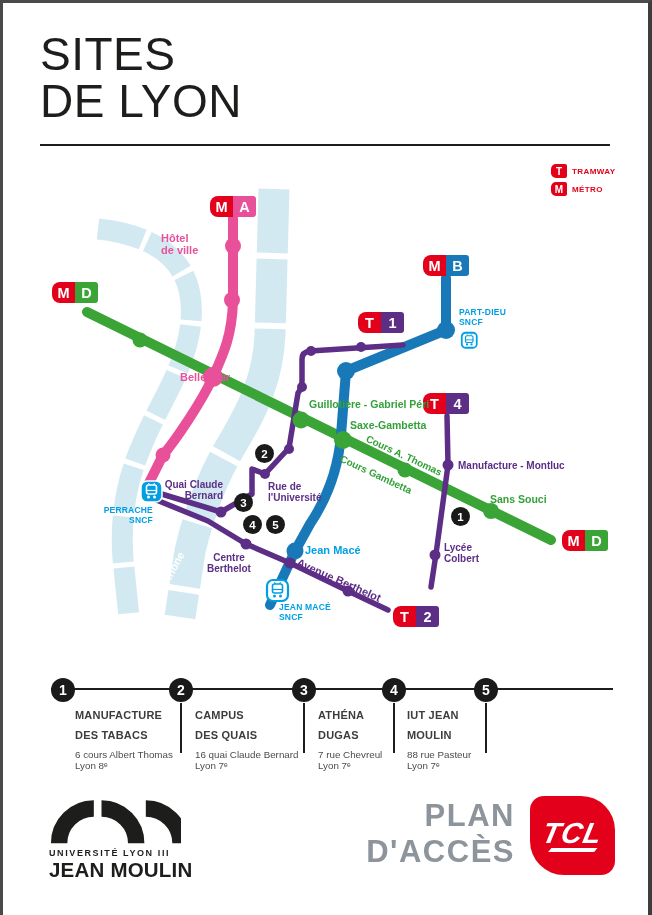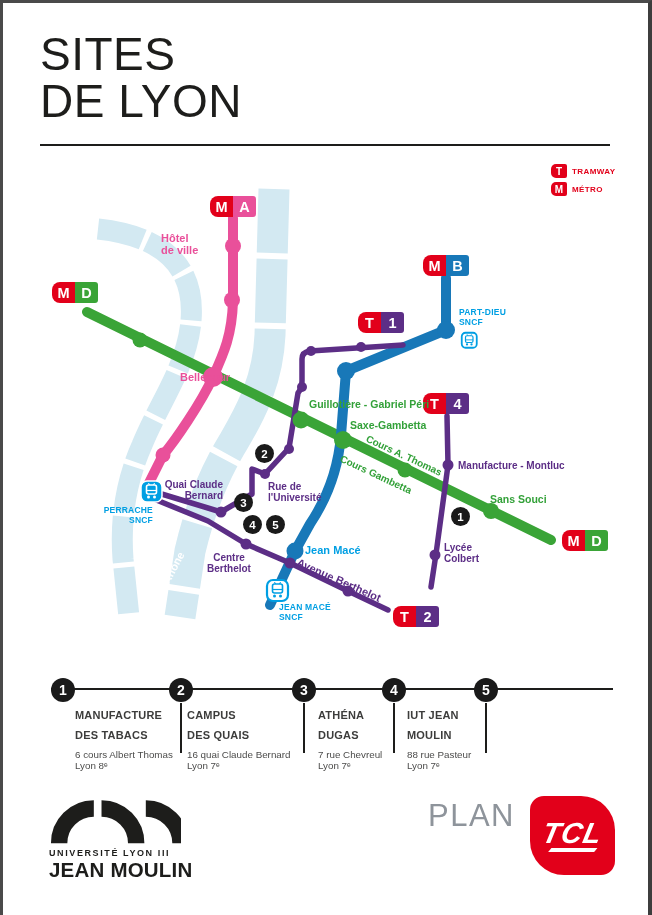--- a/index.html
+++ b/index.html
@@ -38,21 +38,21 @@
   
   .sites-rule{left:48px;top:685px;width:562px;height:2px;background:#1d1d1b;}
   .site-circle{width:24px;height:24px;border-radius:50%;background:#1a1a1a;color:#fff;
     font-weight:bold;font-size:14px;display:flex;align-items:center;justify-content:center;}
   .site-divider{width:2px;height:50px;background:#1d1d1b;}
   .site-name{font-size:11px;font-weight:bold;color:#3c3c3b;line-height:20px;letter-spacing:.2px;white-space:pre-line;}
   .site-addr{margin-top:4px;font-size:9.8px;color:#4c4c4b;line-height:11px;white-space:pre-line;}
   
   .uni-small{left:46px;top:845px;font-size:9px;font-weight:bold;letter-spacing:1.6px;color:#1d1d1b;}
   .uni-big{left:46px;top:855px;font-size:20.5px;font-weight:800;letter-spacing:.2px;color:#1d1d1b;}
-  .plan{left:330px;top:795px;width:182px;text-align:right;color:#8e949b;font-weight:400;
+  .plan{left:330px;top:795px;width:182px;text-align:right;color:#8e949b;font-weight:700;
     font-size:31px;line-height:35.5px;letter-spacing:1.5px;}
   .tcl{left:527px;top:793px;width:85px;height:79px;background:#e2001a;border-radius:14px 34px 14px 34px;
     display:flex;flex-direction:column;align-items:center;justify-content:center;}
   .tcl .tcl-word{color:#fff;font-style:italic;font-weight:900;font-size:29px;letter-spacing:1px;
     transform:skewX(-12deg);line-height:26px;}
   .tcl .tcl-bar{width:46px;height:3.5px;background:#fff;transform:skewX(-40deg);margin-top:2px;}
 </style>
 </head>
 <body>
 
@@ -222,21 +222,21 @@
   <div class="abs site-divider" style="left:300px;top:700px;"></div>
   <div class="abs site-divider" style="left:390px;top:700px;"></div>
   <div class="abs site-divider" style="left:482px;top:700px;"></div>
 
   <div class="abs" style="left:72px;top:702px;width:100px;">
     <div class="site-name">MANUFACTURE
 DES TABACS</div>
     <div class="site-addr">6 cours Albert Thomas
 Lyon 8ᵉ</div>
   </div>
-  <div class="abs" style="left:184px;top:702px;width:105px;">
+  <div class="abs" style="left:192px;top:702px;width:105px;">
     <div class="site-name">CAMPUS
 DES QUAIS</div>
     <div class="site-addr">16 quai Claude Bernard
 Lyon 7ᵉ</div>
   </div>
   <div class="abs" style="left:315px;top:702px;width:72px;">
     <div class="site-name">ATHÉNA
 DUGAS</div>
     <div class="site-addr">7 rue Chevreul
 Lyon 7ᵉ</div>
@@ -251,19 +251,20 @@
   <svg class="abs" style="left:46px;top:792px;" width="132" height="52" viewBox="0 0 136 54">
     <path d="M 10,50 A 36,36 0 0 1 46,14" fill="none" stroke="#1d1d1b" stroke-width="17"></path>
     <path d="M 54,14 A 36,36 0 0 1 90,50" fill="none" stroke="#1d1d1b" stroke-width="17"></path>
     <path d="M 100,14 A 36,36 0 0 1 136,50" fill="none" stroke="#1d1d1b" stroke-width="17"></path>
   </svg>
   <div class="abs uni-small">UNIVERSITÉ LYON III</div>
   <div class="abs uni-big">JEAN MOULIN</div>
 
   <div class="abs plan">
     <div>PLAN</div>
+    <div>D'ACCÈS</div>
   </div>
   <div class="abs tcl">
     <span class="tcl-word">TCL</span>
     <span class="tcl-bar"></span>
   </div>
 
 </div>
 
 </body></html>

